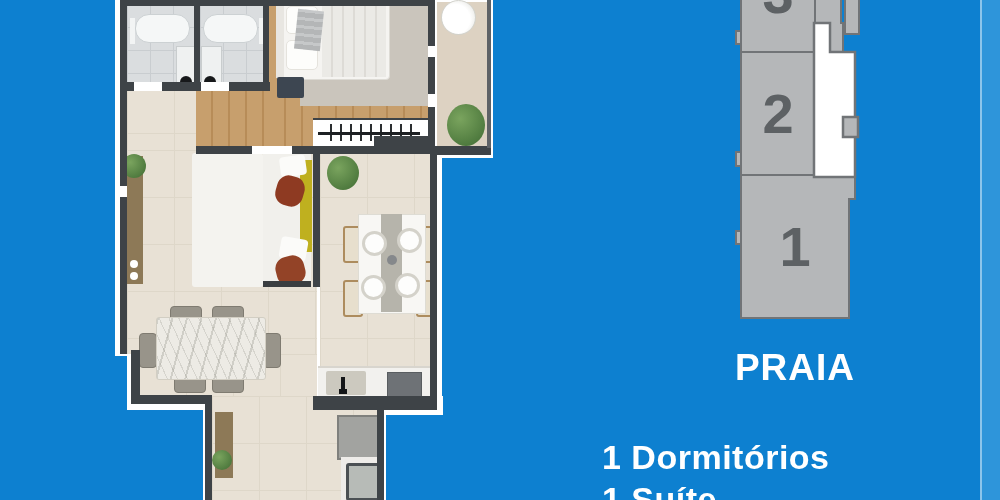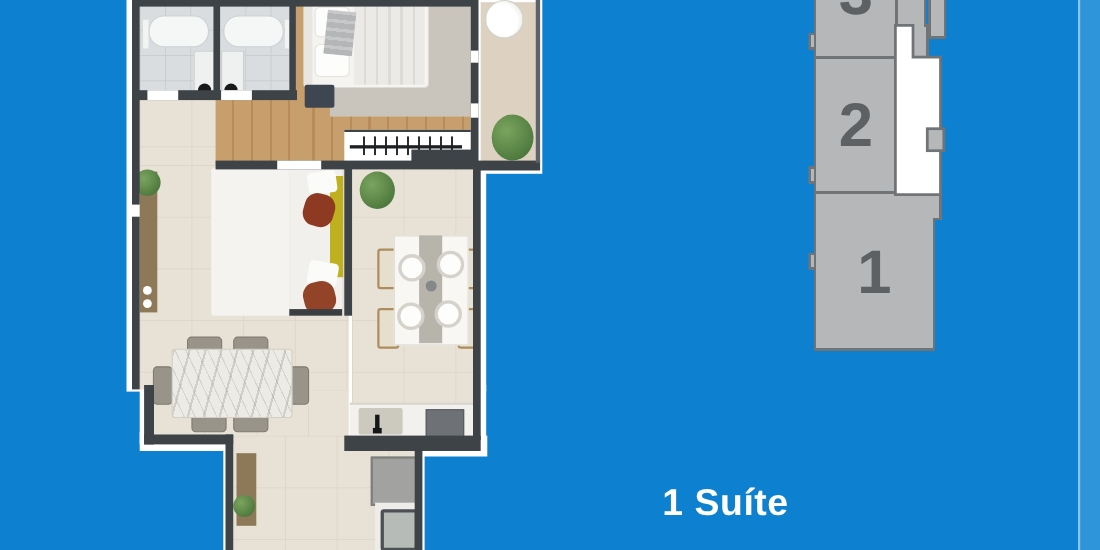--- a/index.html
+++ b/index.html
@@ -164,17 +164,19 @@
       <path d="M80,-3 H106 V23 H108 V52 H95 V23 H80 Z"></path>
       <rect x="110" y="-3" width="14" height="37"></rect>
     </g>
     <path d="M79,23 H95 V52 H120 V177 H79 Z" fill="#ffffff" stroke="#717477" stroke-width="2.5"></path>
     <rect x="108" y="117" width="15" height="20" fill="#b5b7b9" stroke="#717477" stroke-width="2.5"></rect>
     <text x="43" y="13" font-size="56" text-anchor="middle">3</text>
     <text x="43" y="133" font-size="56" text-anchor="middle">2</text>
     <text x="60" y="266" font-size="56" text-anchor="middle">1</text>
   </svg>
 
+  <div class="praia">PRAIA</div>
 
   <div class="features">
+    <div>1 Dormitórios</div>
     <div>1 Suíte</div>
   </div>
 </div>
 
 </body></html>

